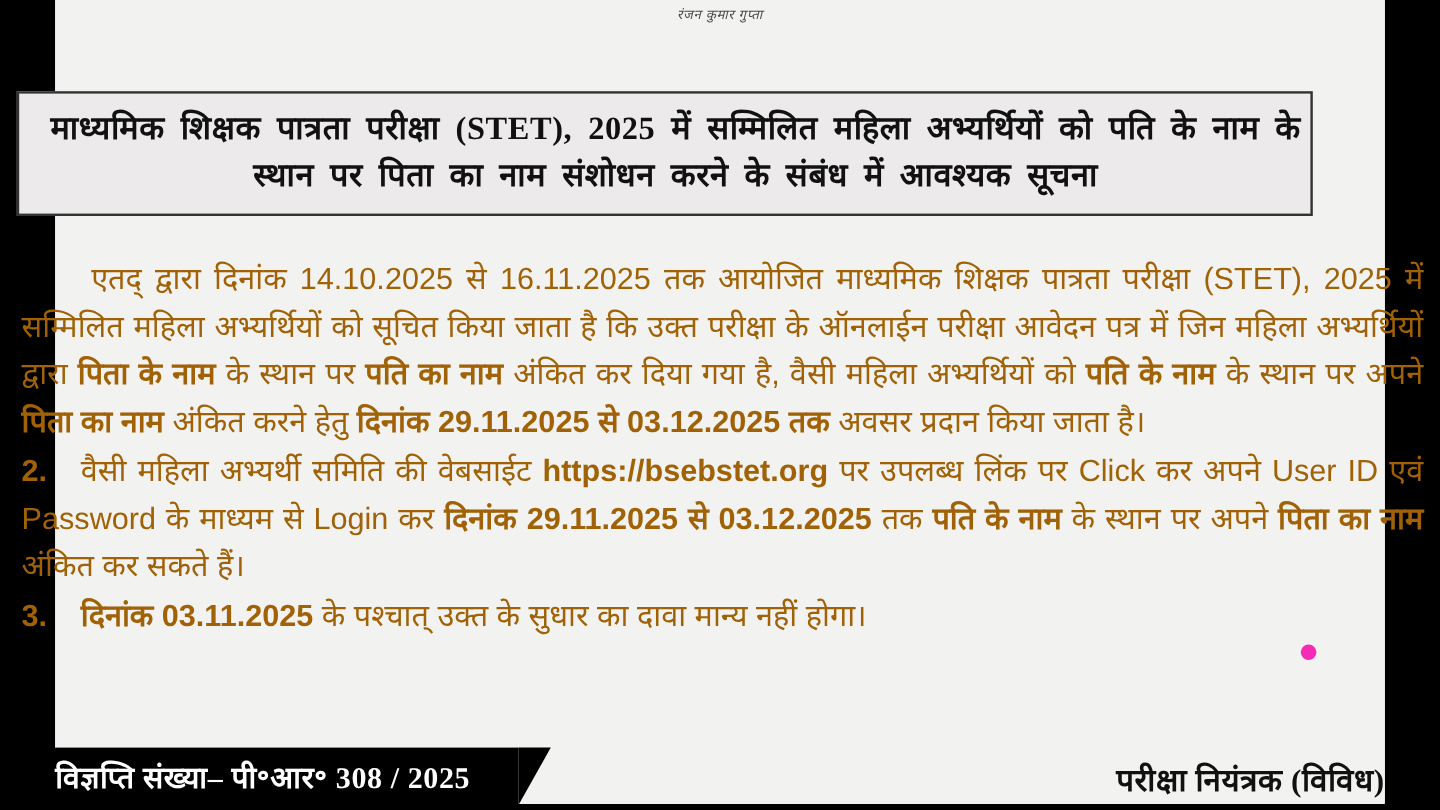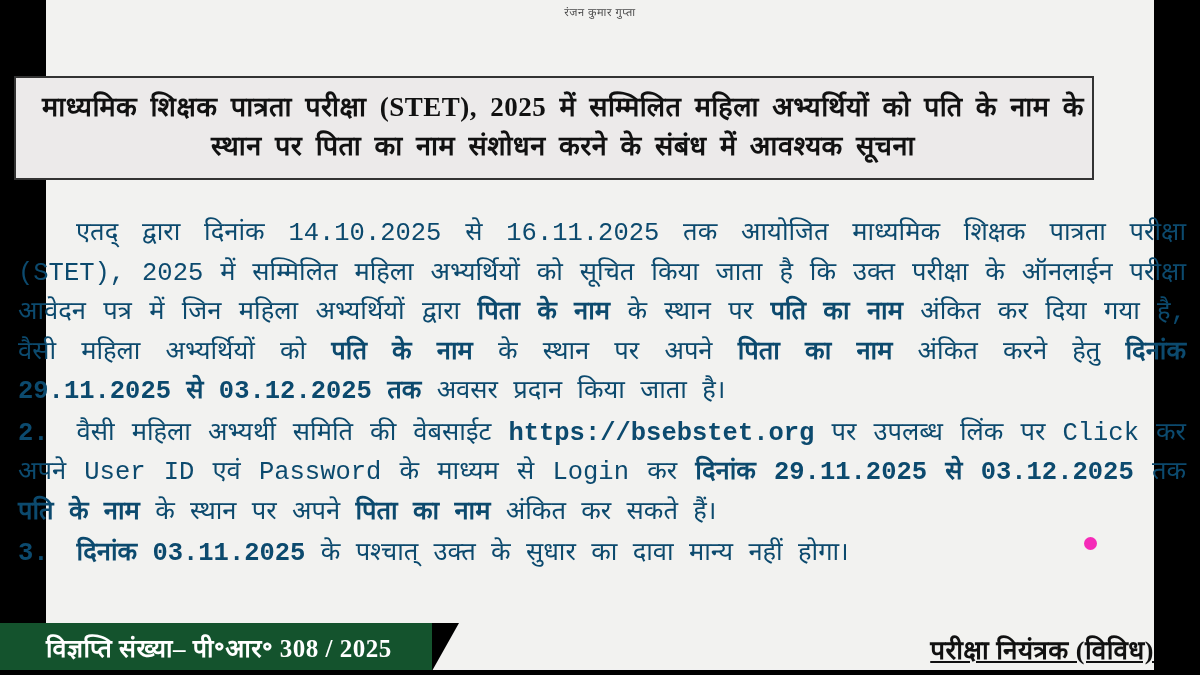--- a/index.html
+++ b/index.html
@@ -32,20 +32,21 @@
   .side-bar.right { right: 0; }
 
   .sheet {
     position: absolute;
     left: 46px;
     top: 0;
     width: 1108px;
     height: 669px;
     background: #f2f2f0;
     box-sizing: border-box;
+    font-style: italic;
   }
 
   
   .credit {
     position: absolute;
     left: 0;
     right: 0;
     top: 4px;
     text-align: center;
     font-size: 11px;
@@ -101,24 +102,24 @@
   
   .body-wrap {
     position: absolute;
     left: 18px;
     top: 214px;
     width: 1168px;
     box-sizing: border-box;
   }
   p.para {
     margin: 0 0 2px 0;
-    font-family: Liberation Mono, monospace;
+    font-family: Liberation Sans, sans-serif;
     font-size: 25.5px;
     line-height: 1.55;
-    color: #0c4a6e;
+    color: #a16207;
     text-align: justify;
     text-justify: inter-word;
   }
   p.para.first { text-indent: 58px; }
   .b { font-weight: bold; }
   .num { font-weight: bold; }
   .gap { display: inline-block; width: 28px; }
 
   
   .pink-dot {
@@ -130,21 +131,21 @@
     border-radius: 50%;
     background: #f52bb8;
   }
 
   
   .footer-left {
     position: absolute;
     left: 0;
     bottom: 4px;
     height: 48px;
-    background: #14532d;
+    background: #000000;
     color: #fff;
     display: flex;
     align-items: center;
     padding-left: 46px;
     padding-right: 40px;
     box-sizing: border-box;
   }
   .footer-left::after {
     content: "";
     position: absolute;
@@ -166,21 +167,20 @@
   .footer-right {
     position: absolute;
     right: 46px;
     bottom: 8px;
     font-family: "Liberation Serif", serif;
     font-weight: bold;
     font-size: 26px;
     color: #111;
     white-space: nowrap;
     letter-spacing: 0.5px;
-    text-decoration: underline;
   }
   .footer-strip {
     position: absolute;
     left: 0;
     bottom: 0;
     width: 1200px;
     height: 5px;
     background: #000;
   }
 </style>

